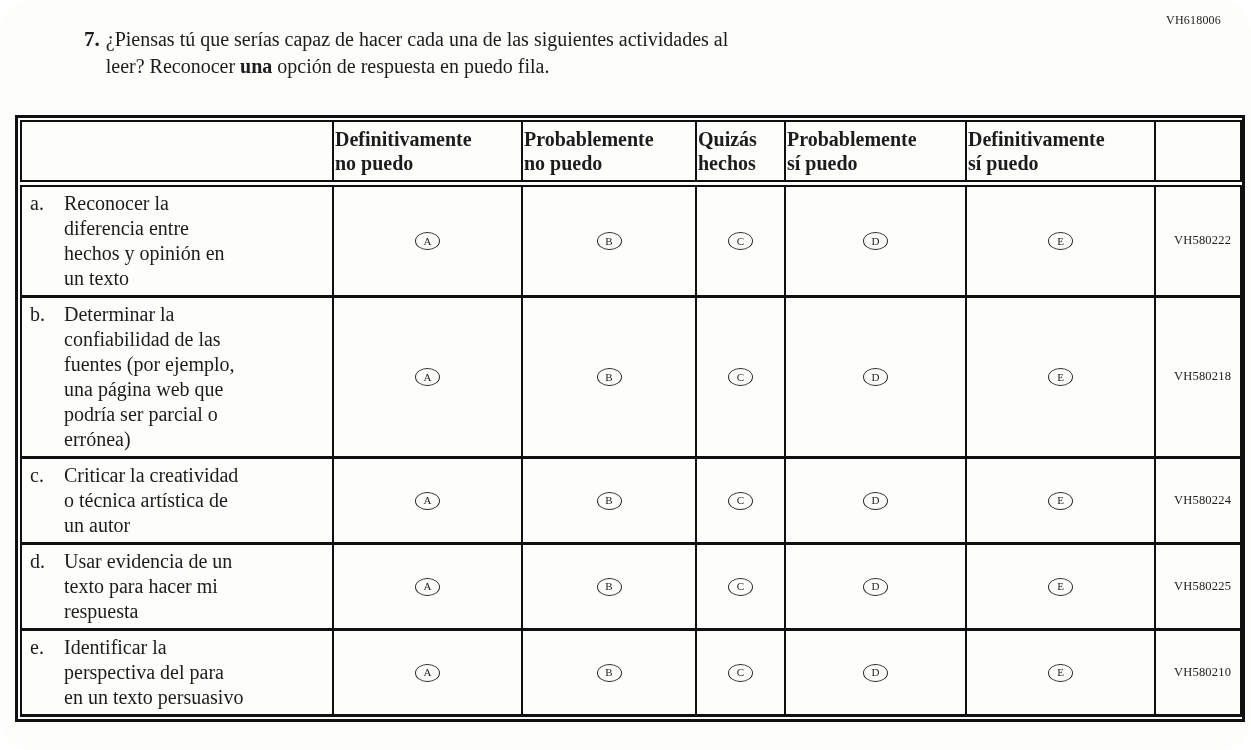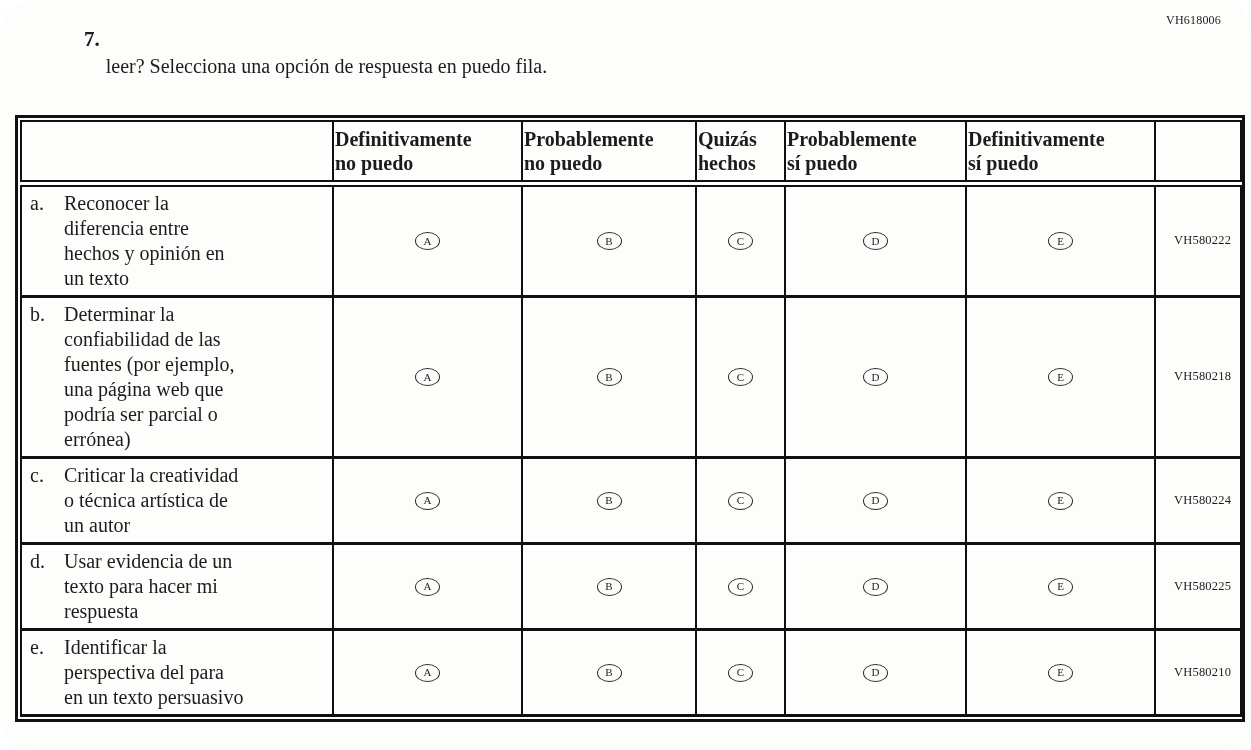--- a/index.html
+++ b/index.html
@@ -35,21 +35,21 @@
   .q-number {
     font-weight: bold;
     font-size: 21px;
     line-height: 27px;
     margin-right: 6px;
   }
   .q-text {
     font-size: 20px;
     line-height: 27px;
   }
-  .q-bold { font-weight: normal; }
+  .q-bold { font-weight: bold; }
   .table-outer {
     position: absolute;
     top: 115px;
     left: 15px;
     width: 1230px;
     box-sizing: border-box;
     border: 3px solid #101010;
     padding: 2px;
     background: #fdfdfb;
   }
@@ -119,22 +119,22 @@
 </head>
 <body>
 
 <div class="page">
 
   <div class="form-code">VH618006</div>
 
   <div class="question">
     <span class="q-number">7.</span>
     <div class="q-text">
-      <br>
-      <span>leer? Selecciona </span><span class="q-bold">una</span><span> opción de respuesta en puedo fila.</span>
+      <span>¿Piensas tú que serías capaz de hacer cada una de las siguientes actividades al</span><br>
+      <span>leer? Reconocer </span><span class="q-bold">una</span><span> opción de respuesta en puedo fila.</span>
     </div>
   </div>
 
   <div class="table-outer">
     <table class="grid">
       <colgroup>
         <col style="width:312px">
         <col style="width:189px">
         <col style="width:174px">
         <col style="width:89px">

